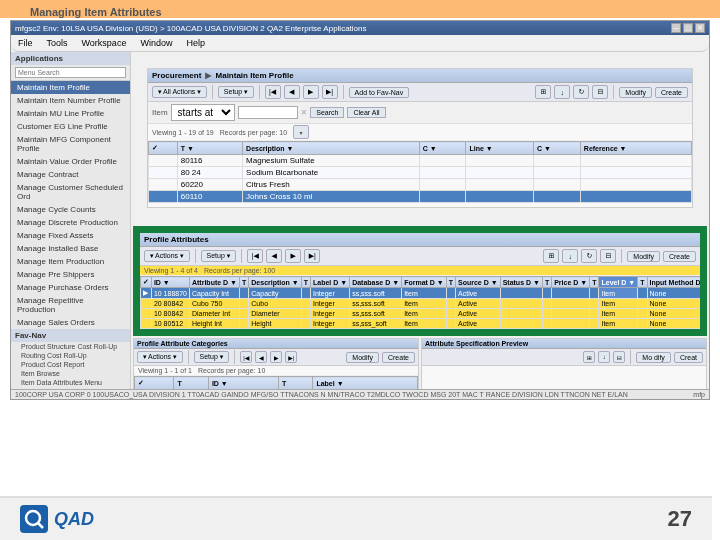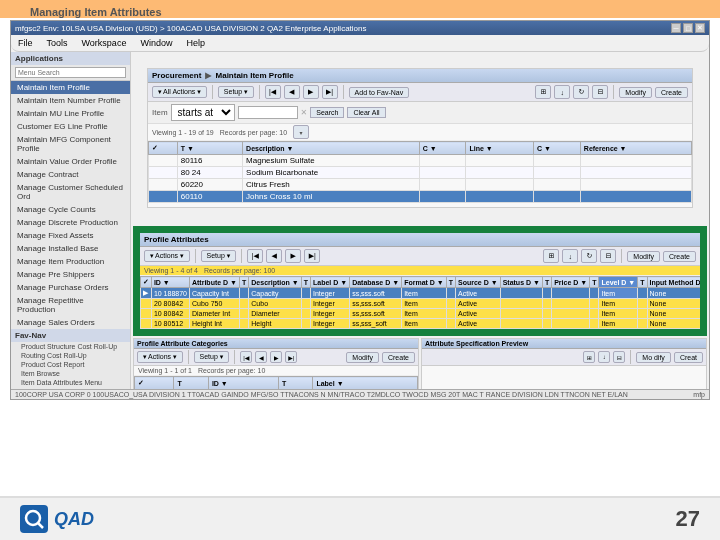--- a/index.html
+++ b/index.html
@@ -311,21 +311,21 @@
       padding: 1px 4px;
       font-size: 7px;
       color: #555;
     }
 
     
     .page-footer {
       position: absolute;
       bottom: 0;
       left: 0;
-      right: 0;
+      right: 8px;
       height: 44px;
       background: #f0f0f0;
       border-top: 2px solid #ddd;
       display: flex;
       align-items: center;
       justify-content: space-between;
       padding: 0 20px;
     }
     .qad-logo {
       display: flex;

